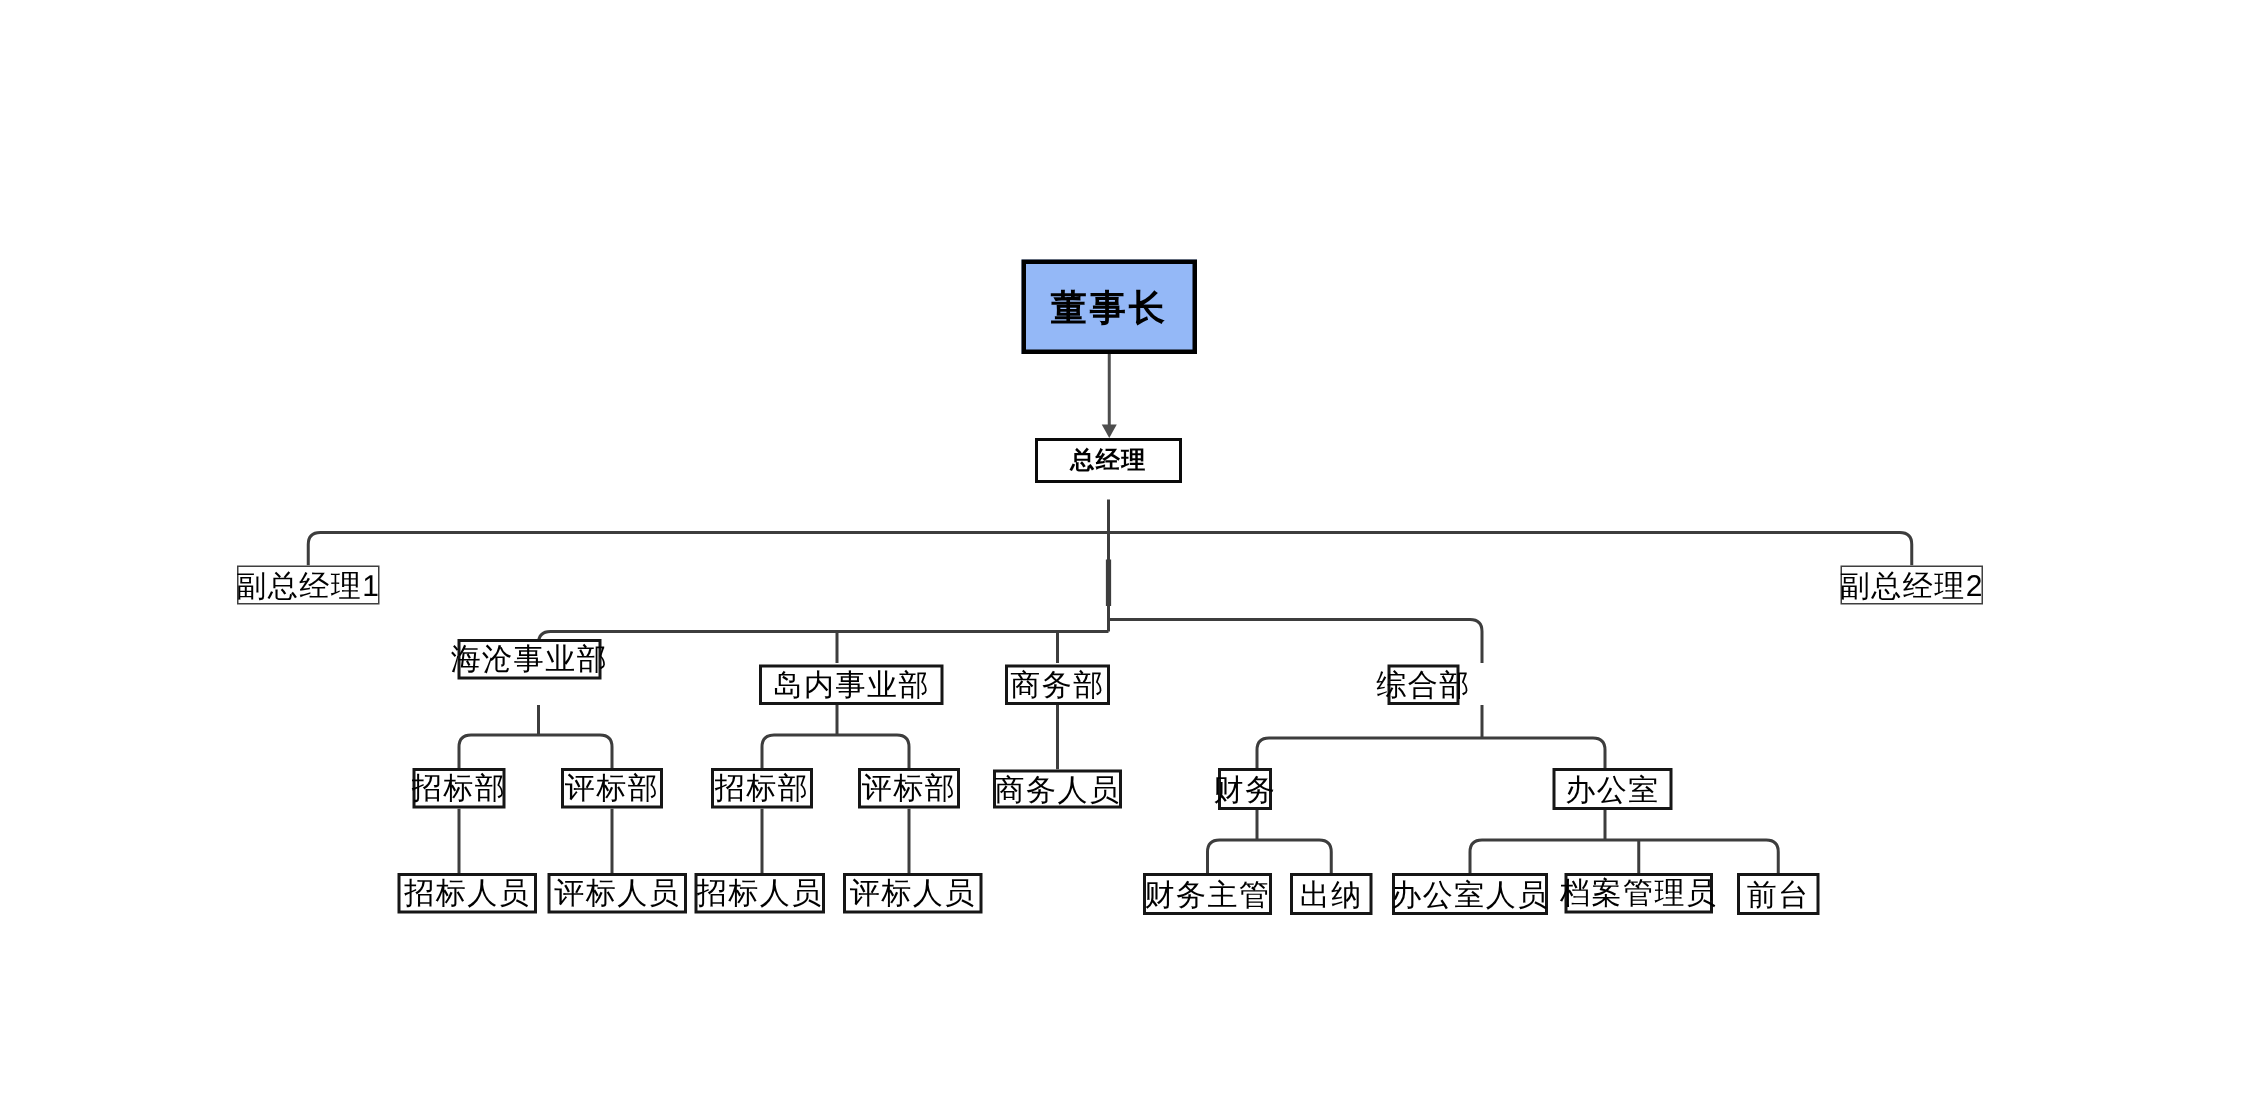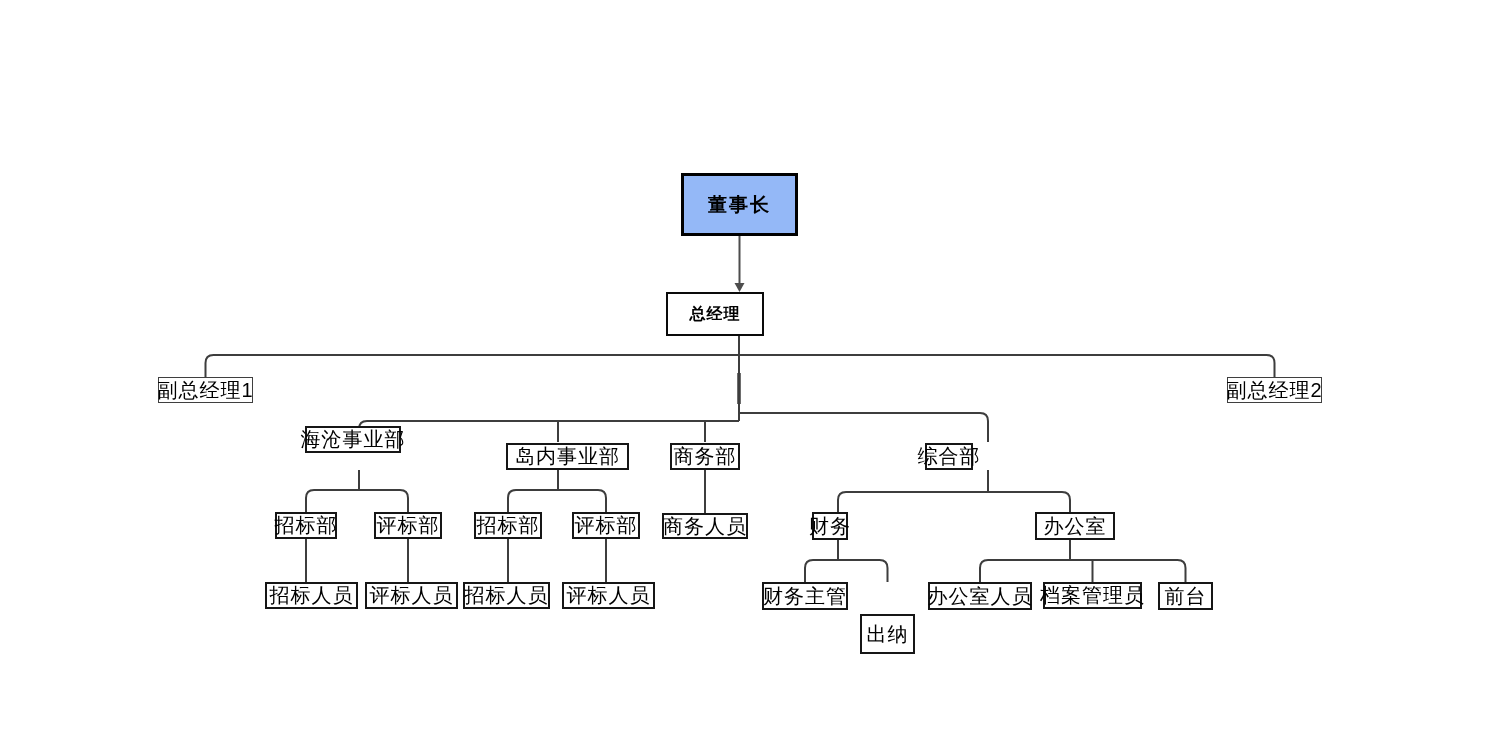--- a/index.html
+++ b/index.html
@@ -32,21 +32,21 @@
     justify-content: center;
     font-size: 20px;
     font-weight: 400;
     white-space: nowrap;
     letter-spacing: 1px;
     cursor: default;
   }
   .node--chairman {
     border-width: 3px;
     border-color: #000000;
-    font-size: 19px;
+    font-size: 24px;
     font-weight: 700;
     letter-spacing: 2px;
   }
   .node--gm {
     border-width: 2px;
     border-color: #0a0a0a;
     font-size: 16px;
     font-weight: 700;
     letter-spacing: 1px;
   }
@@ -95,21 +95,21 @@
     <path d="M838 540 L838 560"></path>
     <path d="M805 582 L805 568 Q805 560 813 560 L879.5 560 Q887.5 560 887.5 568 L887.5 582"></path>
 
     <path d="M1070 540 L1070 560"></path>
     <path d="M980 582 L980 568 Q980 560 988 560 L1177.5 560 Q1185.5 560 1185.5 568 L1185.5 582"></path>
     <path d="M1092.5 560 L1092.5 582"></path>
   </svg>
 
   <div class="node node--chairman" style="left: 681px; top: 173px; width: 117px; height: 63px; background: rgb(148, 184, 247);">董事长</div>
 
-  <div class="node node--gm" style="left:666px;top:292px;width:98px;height:44px">总经理</div>
+  <div class="node node--gm" style="left:690px;top:292px;width:98px;height:30px">总经理</div>
 
   <div class="node node--deputy" style="left:158px;top:377px;width:95px;height:26px">副总经理1</div>
   <div class="node node--deputy" style="left:1227px;top:377px;width:95px;height:26px">副总经理2</div>
 
   <div class="node" style="left:305px;top:426px;width:96px;height:27px">海沧事业部</div>
   <div class="node" style="left:506px;top:443px;width:123px;height:27px">岛内事业部</div>
   <div class="node" style="left:670px;top:443px;width:70px;height:27px">商务部</div>
   <div class="node" style="left:925px;top:443px;width:48px;height:27px">综合部</div>
 
   <div class="node" style="left:275px;top:512px;width:62px;height:27px">招标部</div>
@@ -118,18 +118,18 @@
   <div class="node" style="left:572px;top:512px;width:68px;height:27px">评标部</div>
   <div class="node" style="left:662px;top:513px;width:86px;height:26px">商务人员</div>
   <div class="node" style="left:812px;top:512px;width:36px;height:28px">财务</div>
   <div class="node" style="left:1035px;top:512px;width:80px;height:28px">办公室</div>
 
   <div class="node" style="left:265px;top:582px;width:93px;height:27px">招标人员</div>
   <div class="node" style="left:365px;top:582px;width:93px;height:27px">评标人员</div>
   <div class="node" style="left:463px;top:582px;width:87px;height:27px">招标人员</div>
   <div class="node" style="left:562px;top:582px;width:93px;height:27px">评标人员</div>
   <div class="node" style="left:762px;top:582px;width:86px;height:28px">财务主管</div>
-  <div class="node" style="left:860px;top:614px;width:55px;height:40px">出纳</div>
+  <div class="node" style="left:860px;top:582px;width:55px;height:28px">出纳</div>
   <div class="node" style="left:928px;top:582px;width:104px;height:28px">办公室人员</div>
   <div class="node" style="left:1043px;top:582px;width:99px;height:27px">档案管理员</div>
   <div class="node" style="left:1158px;top:582px;width:55px;height:28px">前台</div>
 
 </div>
 
 </body></html>

